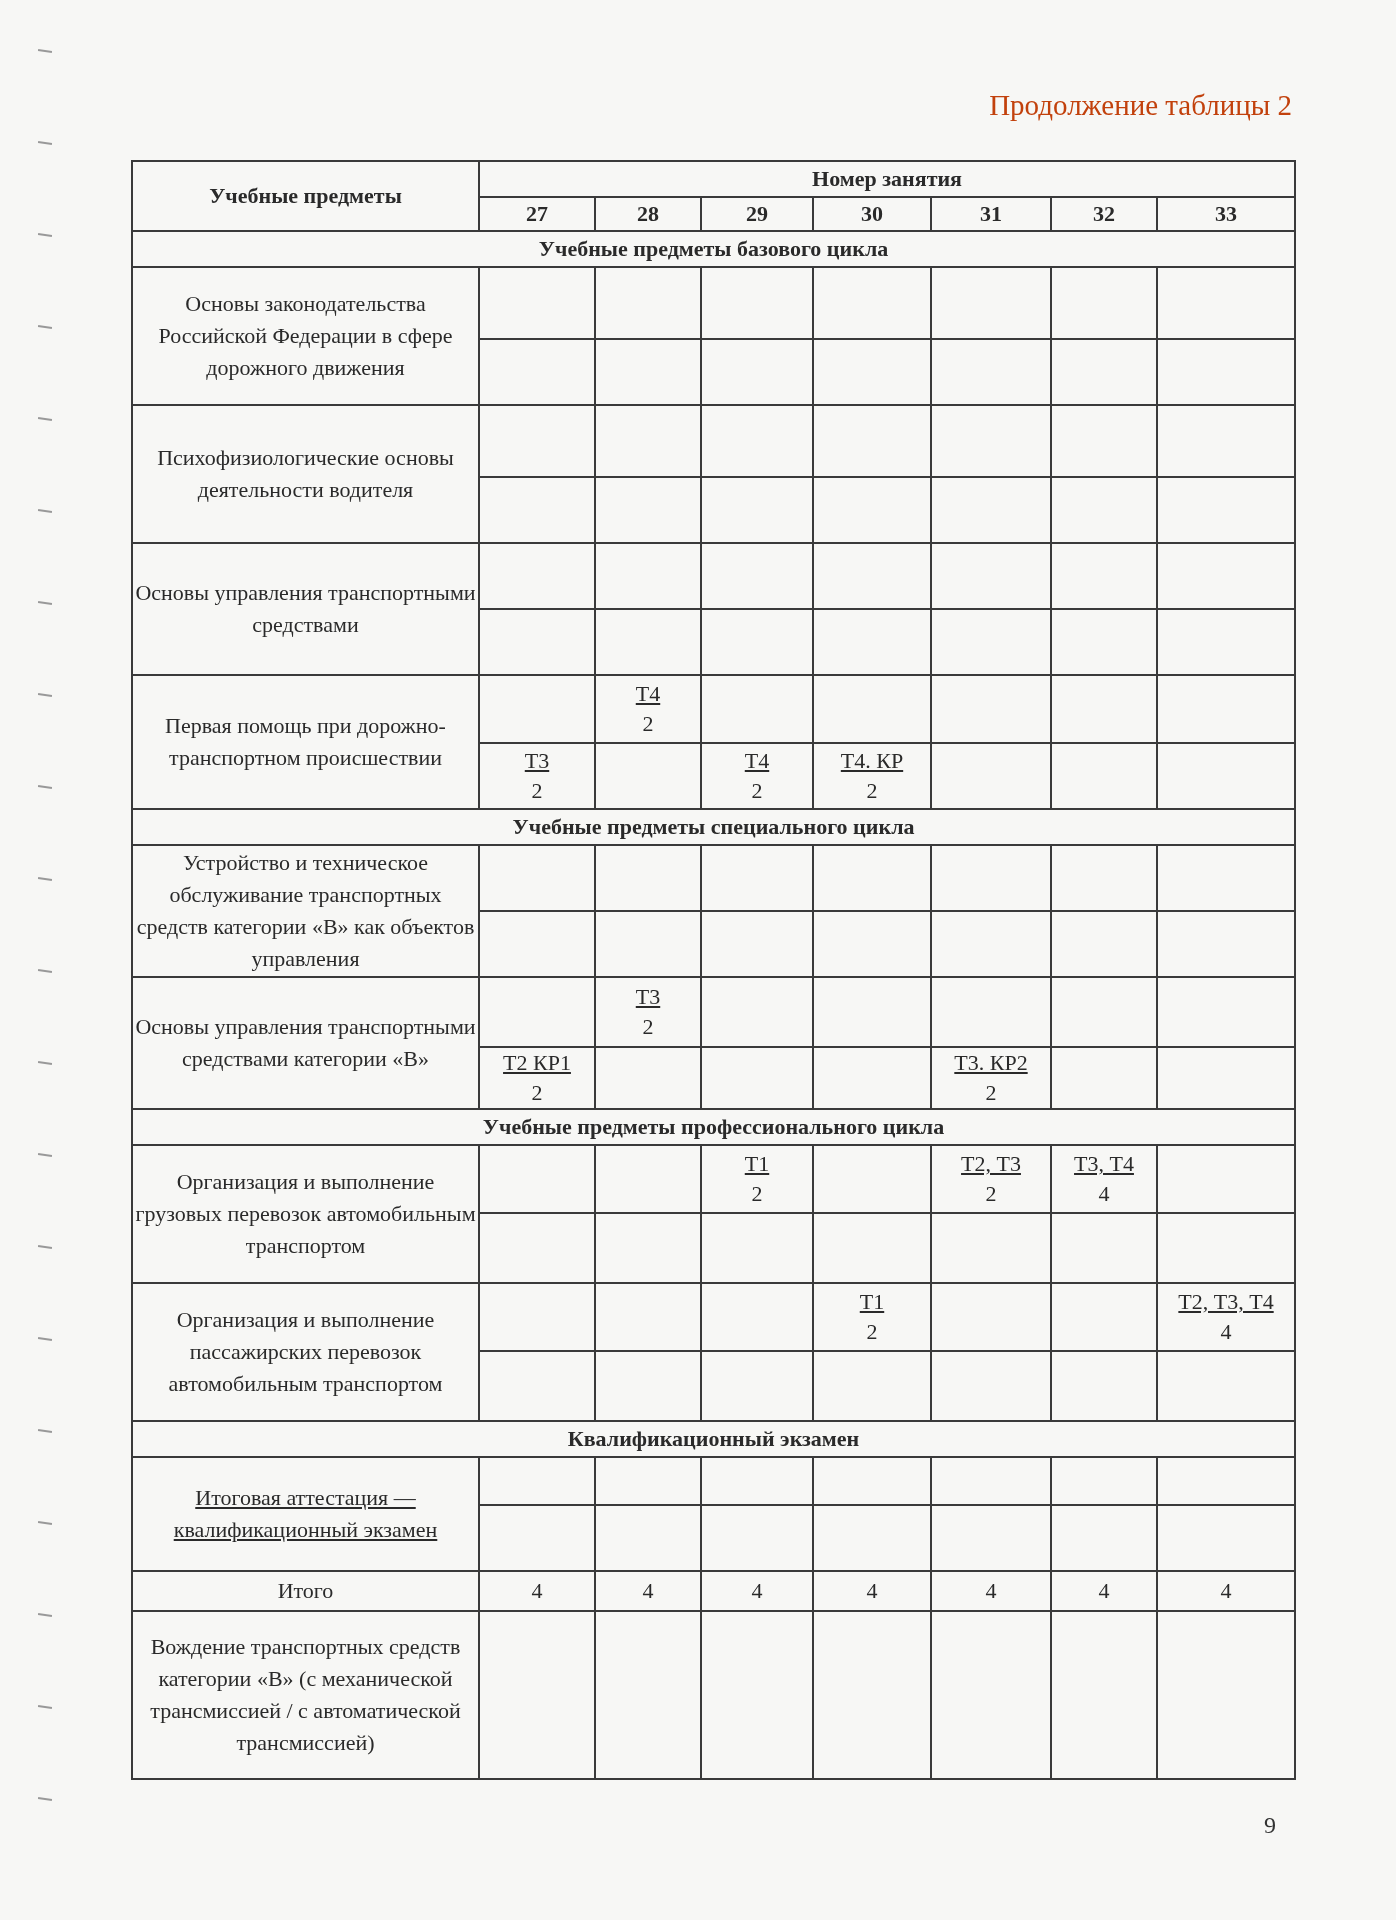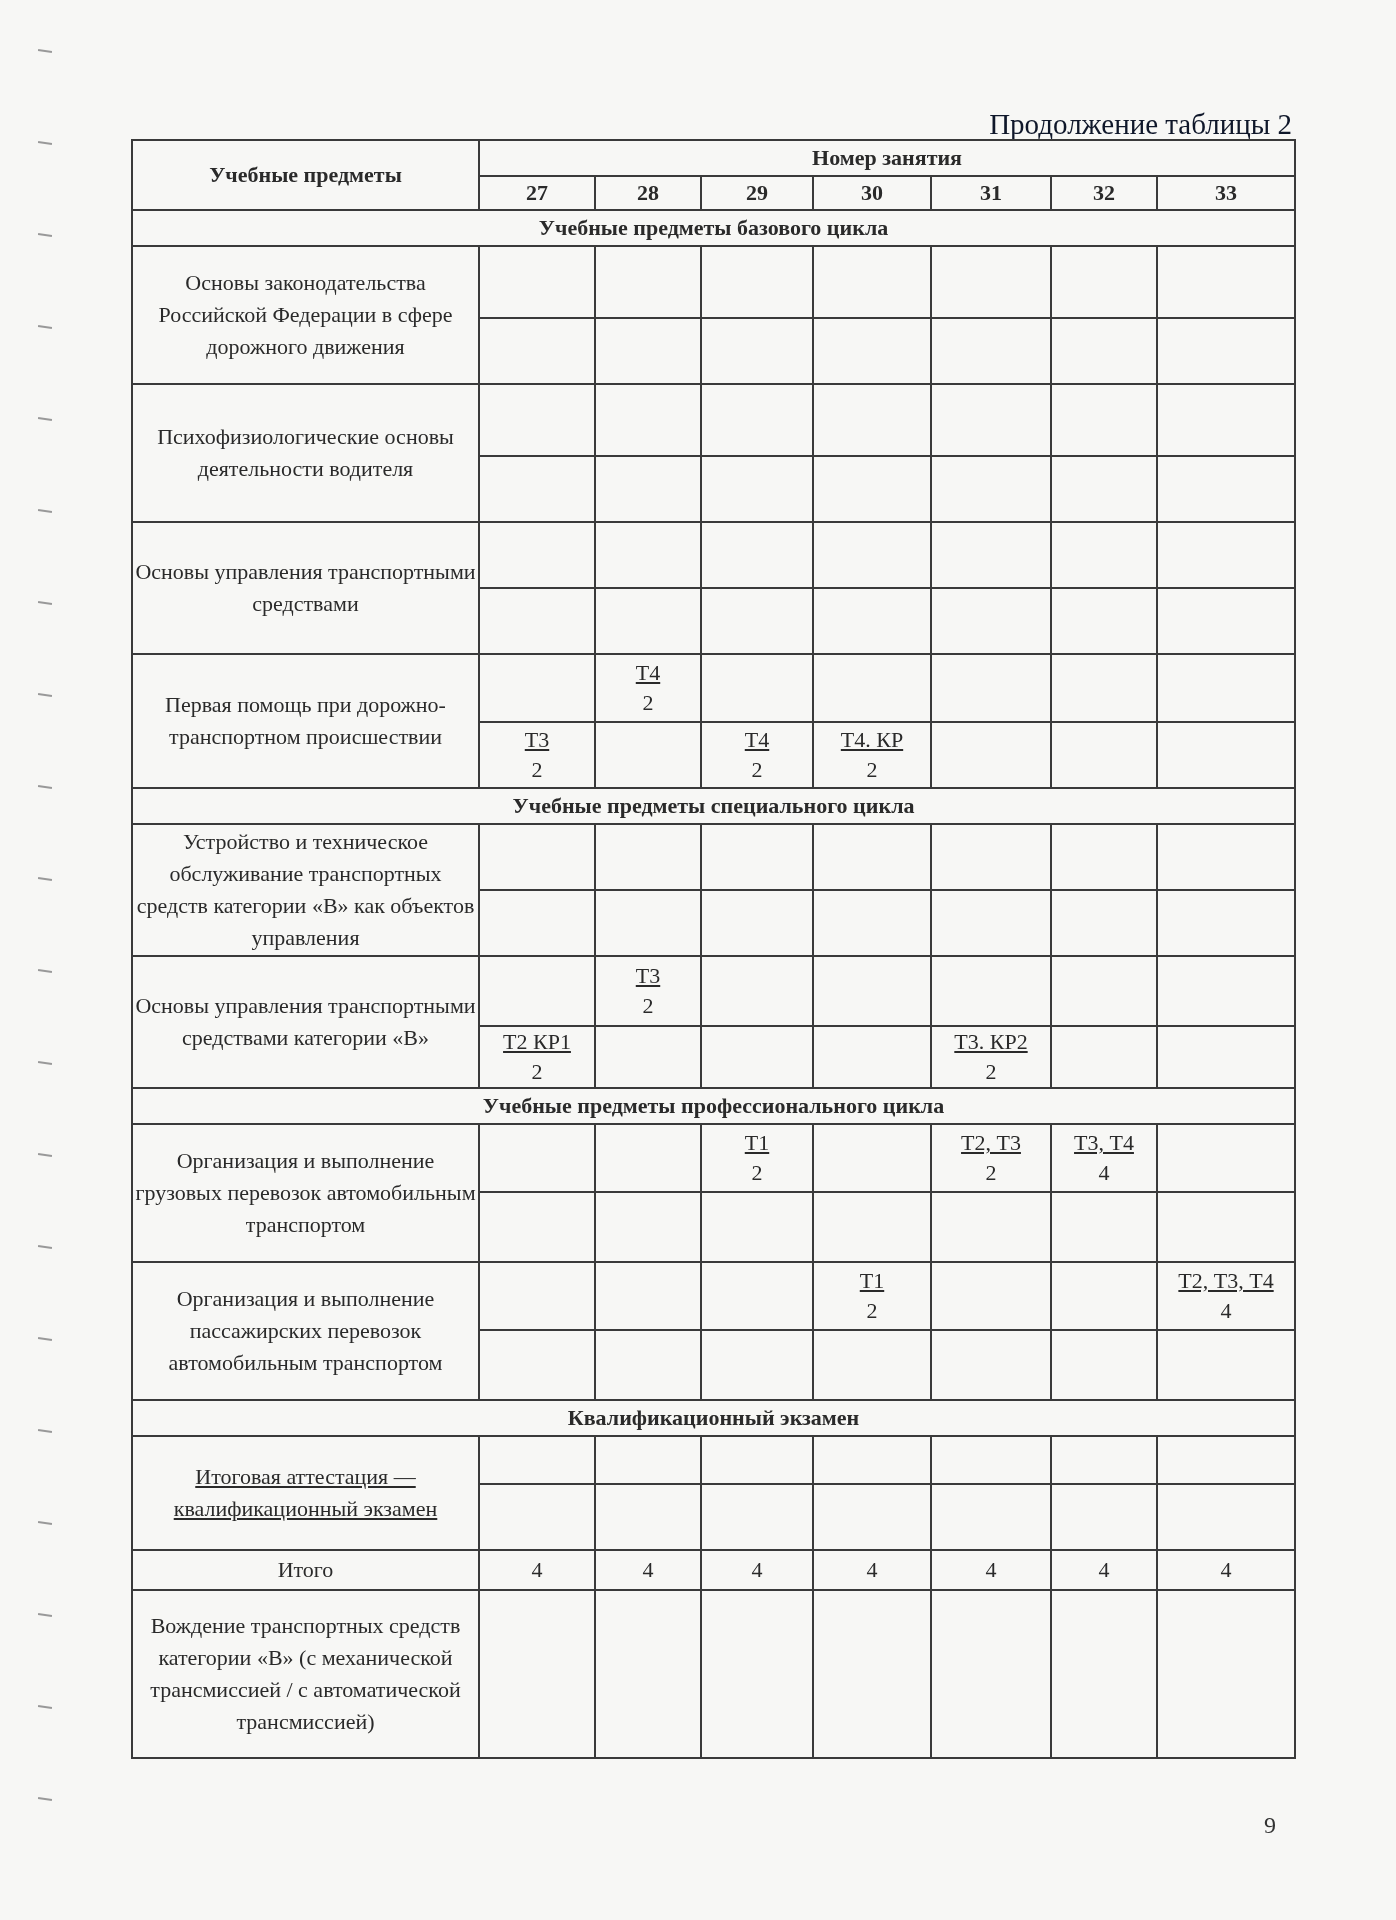--- a/index.html
+++ b/index.html
@@ -1,21 +1,21 @@
 <!DOCTYPE html>
 <html><head>
 <meta charset="utf-8">
 <style>
   html, body { margin:0; padding:0; }
   body { width:1396px; height:1920px; background:#f7f7f5; position:relative; overflow:hidden;
          font-family:"Liberation Serif","DejaVu Serif",serif; color:#2a2a2a; }
-  .caption { position:absolute; right:104px; top:108px; font-size:29px; color:#0f172a; }
+  .caption { position:absolute; right:104px; top:89px; font-size:29px; color:#c2410c; }
   .pagenum { position:absolute; right:120px; top:1812px; font-size:24px; color:#333; }
   .binding { position:absolute; left:38px; width:14px; height:2px; background:#999; transform:rotate(8deg); }
-  table.grid { position:absolute; left:131px; top:139px; width:1163px; border-collapse:collapse; table-layout:fixed; }
+  table.grid { position:absolute; left:131px; top:160px; width:1163px; border-collapse:collapse; table-layout:fixed; }
   table.grid td { border:2px solid #3a3a3a; padding:0; vertical-align:middle; font-size:22px; text-align:center; }
   td.subj { text-align:left; vertical-align:top; padding:6px 6px 0 8px; line-height:32px; font-size:22px; }
   td.hdr { font-weight:bold; font-size:21px; height:34px; }
   td.num { font-weight:bold; font-size:21px; height:32px; }
   td.section { font-weight:bold; font-size:21px; height:34px; }
   .cell-code { display:block; text-decoration:underline; line-height:30px; }
   .cell-hours { display:block; line-height:30px; }
   td.total { font-size:22px; height:38px; }
 </style>
 </head>

